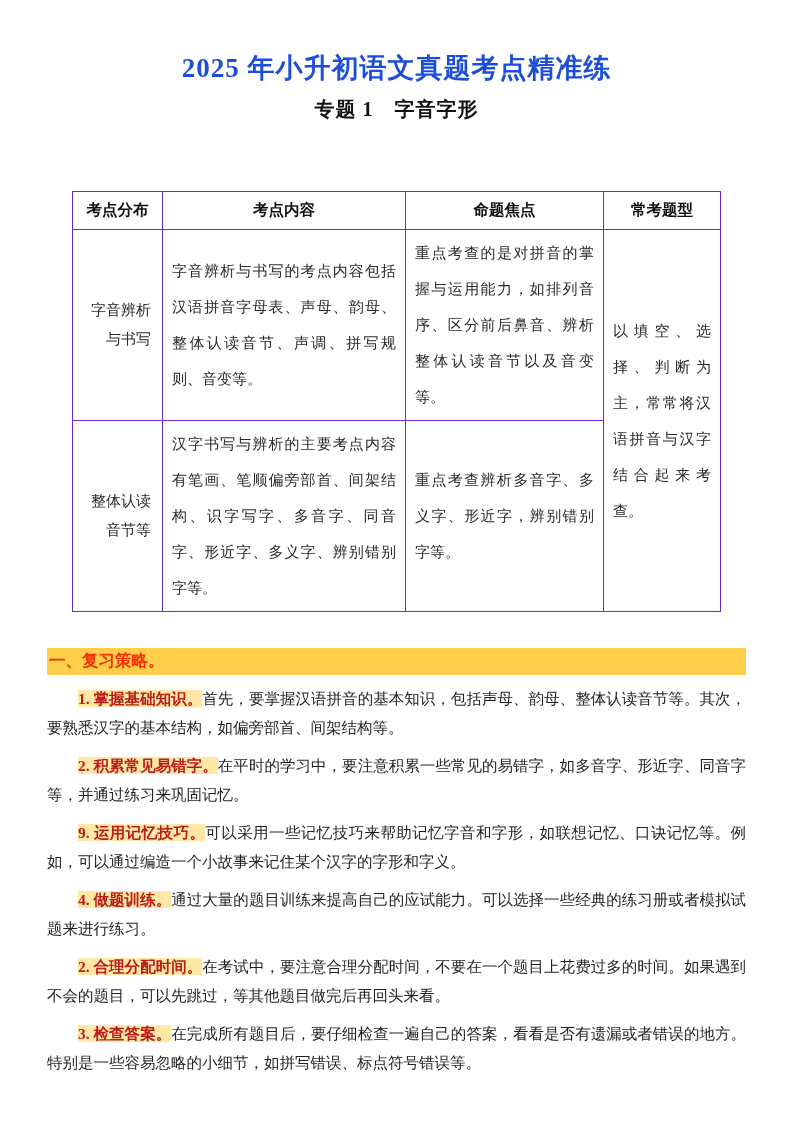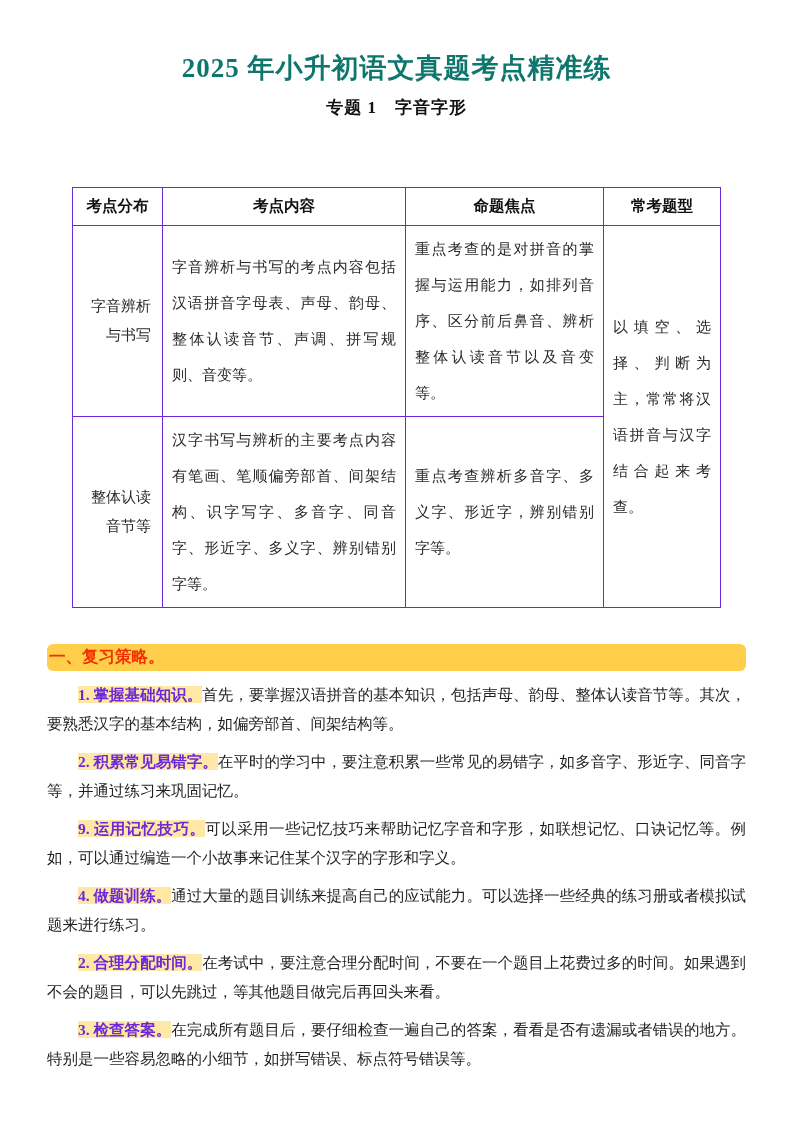--- a/index.html
+++ b/index.html
@@ -16,24 +16,24 @@
   }
   .content {
     padding: 46px 47px 0 47px;
   }
   h1.doc-title {
     font-size: 27px;
     font-weight: bold;
     text-align: center;
     letter-spacing: 1px;
     margin-top: 4px;
-    color: #0f766e;
+    color: #1d4ed8;
   }
   h2.doc-subtitle {
-    font-size: 17px;
+    font-size: 20px;
     font-weight: bold;
     text-align: center;
     letter-spacing: 1px;
     margin-top: 10px;
     color: #111111;
   }
   table.points-table {
     border-collapse: collapse;
     width: 648px;
     margin: 68px auto 0 auto;
@@ -63,35 +63,34 @@
     line-height: 36px;
   }
   .section-band {
     margin-top: 36px;
     background: #FFCF4B;
     padding: 2px 6px 3px 2px;
     font-size: 16.5px;
     font-weight: bold;
     color: #F23000;
     line-height: 22px;
-    border-radius: 6px;
   }
   .section-band.second { margin-top: 14px; }
   p.item {
     font-size: 15.5px;
     line-height: 29px;
     text-align: justify;
     text-indent: 2em;
     margin-top: 9px;
     color: #1f1f1f;
   }
   p.item .item-label {
     font-weight: bold;
     background: #FFE8A6;
-    color: #6d28d9;
+    color: #b91c1c;
   }
 </style>
 </head>
 <body>
 
 <div class="page">
   <div class="content">
 
     <h1 class="doc-title">2025 年小升初语文真题考点精准练</h1>
     <h2 class="doc-subtitle">专题 1　字音字形</h2>

